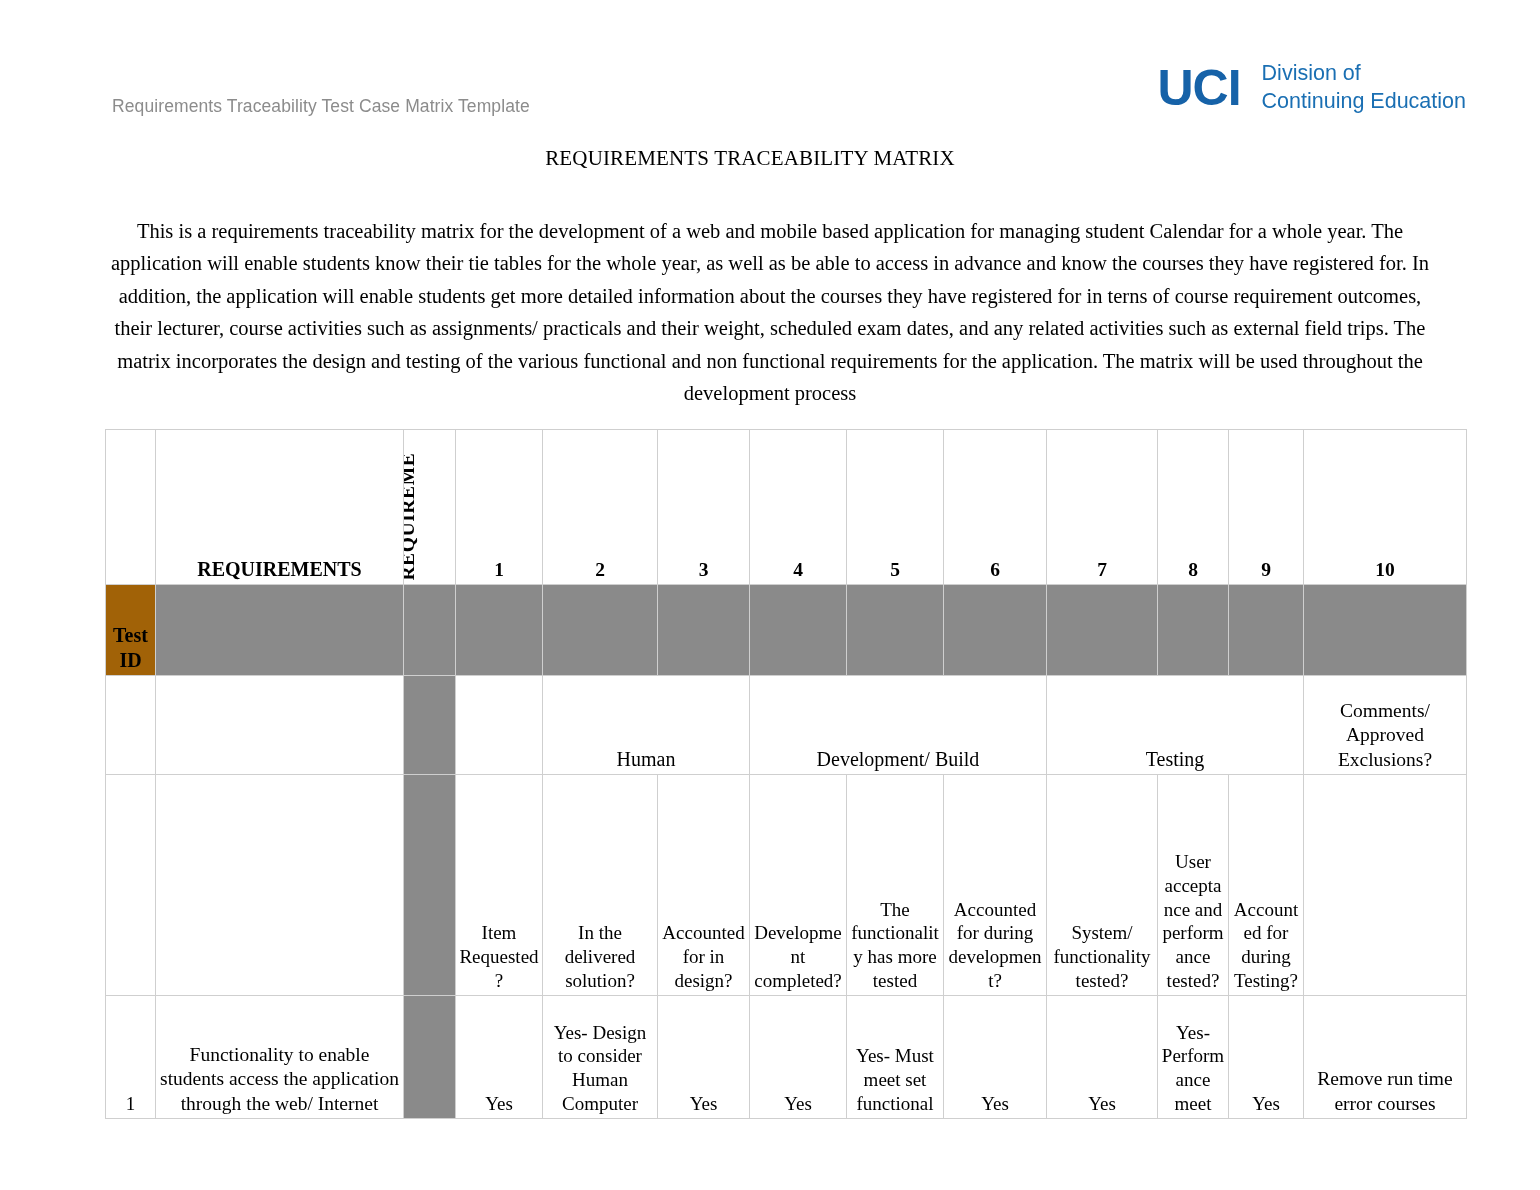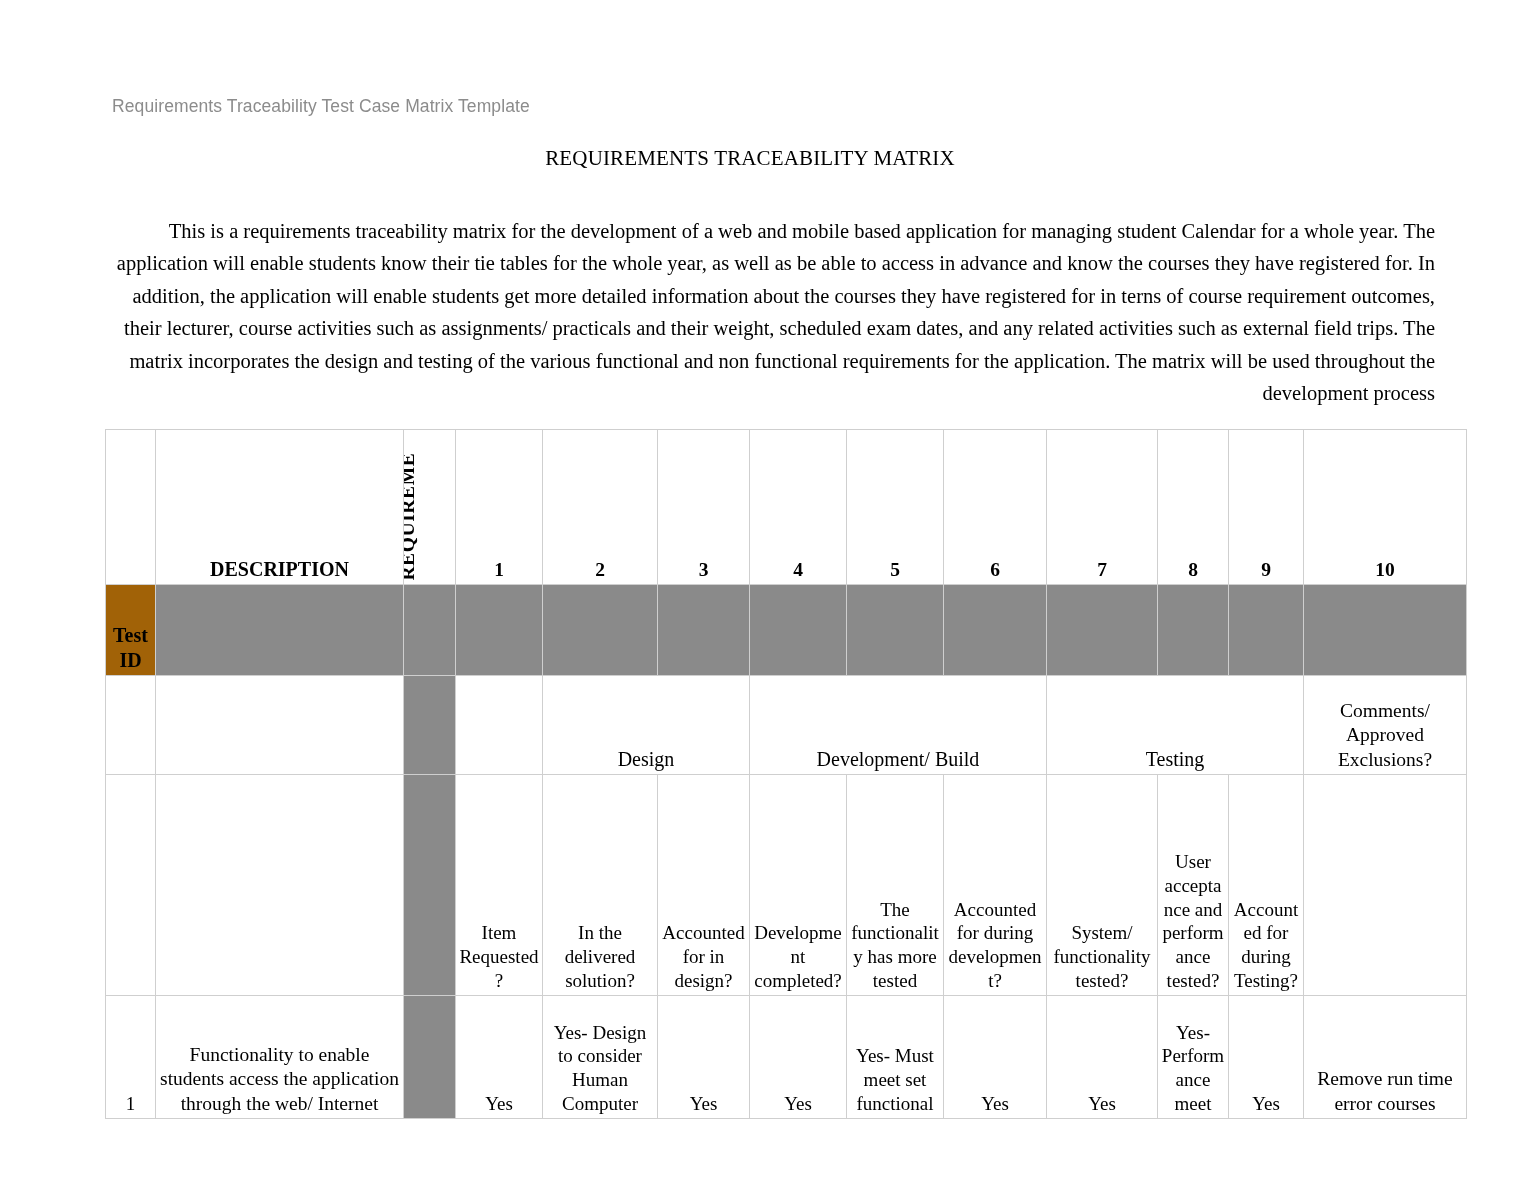--- a/index.html
+++ b/index.html
@@ -66,21 +66,21 @@
     margin: 46px 0 0 0;
     padding-right: 40px;
     letter-spacing: 0.15px;
   }
 
   
   .intro {
     margin: 44px 105px 0 105px;
     font-size: 20.5px;
     line-height: 1.58;
-    text-align: right;
+    text-align: center;
   }
 
   
   .matrix-wrap {
     margin: 20px 0 0 105px;
     width: 1362px;
   }
   table.matrix {
     border-collapse: collapse;
     table-layout: fixed;
@@ -162,20 +162,28 @@
     font-size: 19.5px;
   }
   .phase-cell { font-size: 20px; }
 </style>
 </head>
 <body>
 
 <div class="page-header">
   <div class="header-title">Requirements Traceability Test Case Matrix Template</div>
 
+  <div class="logo">
+    <span class="logo-uci">UCI</span>
+    <span class="logo-divider"></span>
+    <span class="logo-sub">
+      <span>Division of</span><br>
+      <span>Continuing Education</span>
+    </span>
+  </div>
 </div>
 
 <div class="doc-title">REQUIREMENTS TRACEABILITY MATRIX</div>
 
 <p class="intro">This is a requirements traceability matrix for the development of a web and mobile based application for managing student Calendar for a whole year. The application will enable students know their tie tables for the whole year, as well as be able to access in advance and know the courses they have registered for. In addition, the application will enable students get more detailed information about the courses they have registered for in terns of course requirement outcomes, their lecturer, course activities such as assignments/ practicals and their weight, scheduled exam dates, and any related activities such as external field trips. The matrix incorporates the design and testing of the various functional and non functional requirements for the application. The matrix will be used throughout the development process</p>
 
 <div class="matrix-wrap">
   <table class="matrix">
     <colgroup>
       <col class="c-testid">
@@ -189,21 +197,21 @@
       <col class="c-6">
         <col class="c-7">
         <col class="c-8">
         <col class="c-9">
         <col class="c-10">
     </colgroup>
     <tbody>
 
       <tr class="row-head">
         <td></td>
-        <td class="desc-head">DESCRIPTION</td>
+        <td class="desc-head">REQUIREMENTS</td>
         <td class="vert-req">
           <span class="vtext">REQUIREME</span>
         </td>
         <td class="num-head">1</td>
         <td class="num-head">2</td>
         <td class="num-head">3</td>
         <td class="num-head">4</td>
         <td class="num-head">5</td>
         <td class="num-head">6</td>
         <td class="num-head">7</td>
@@ -226,21 +234,21 @@
         <td class="gray"></td>
         <td class="gray"></td>
         <td class="gray"></td>
       </tr>
 
       <tr class="row-phase">
         <td></td>
         <td></td>
         <td class="gray"></td>
         <td></td>
-        <td class="phase-cell" colspan="2">Design</td>
+        <td class="phase-cell" colspan="2">Human</td>
         <td class="phase-cell" colspan="3">Development/ Build</td>
         <td class="phase-cell" colspan="3">Testing</td>
         <td class="comments-cell">Comments/ Approved Exclusions?</td>
       </tr>
 
       <tr class="row-q">
         <td></td>
         <td></td>
         <td class="gray"></td>
         <td>Item Requested?</td>

